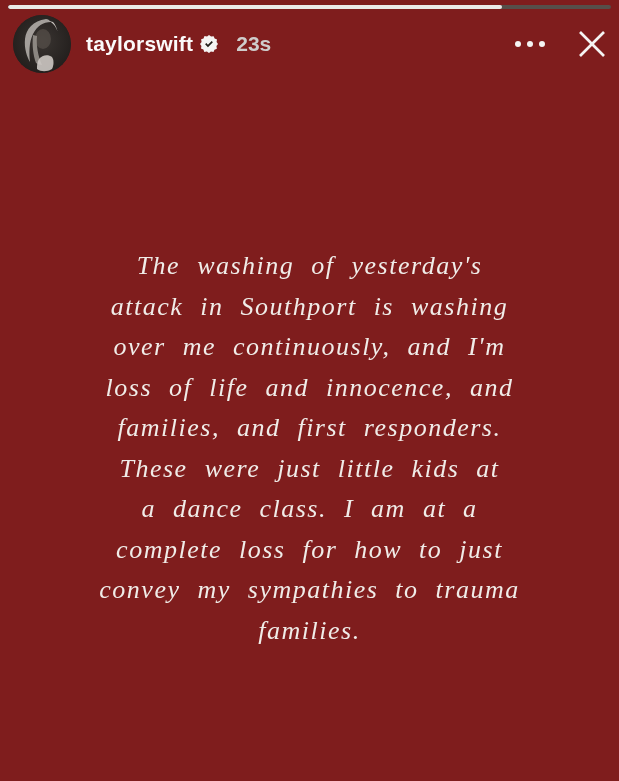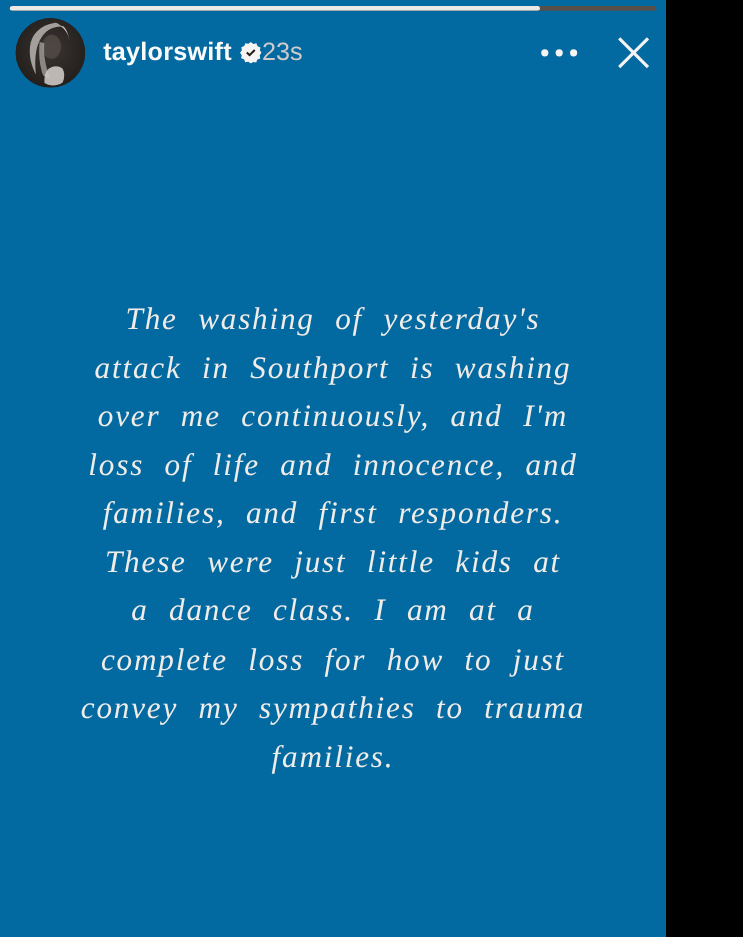--- a/index.html
+++ b/index.html
@@ -1,23 +1,23 @@
 <!DOCTYPE html>
 <html><head>
 <meta charset="utf-8">
 <style>
   * { margin: 0; padding: 0; box-sizing: border-box; }
   html, body { width: 619px; height: 781px; background: #000; }
   body { font-family: "Liberation Sans", sans-serif; }
 
   .story-viewport {
     position: relative;
-    width: 555px;
+    width: 619px;
     height: 781px;
-    background: #0369a1;
+    background: #7f1d1d;
     overflow: hidden;
   }
 
   
   .progress-track {
     position: absolute;
     top: 5px; left: 8px; right: 8px;
     height: 4px;
     background: #564f4a;
     border-radius: 2px;
@@ -52,24 +52,24 @@
     font-size: 21px;
     font-weight: 700;
     letter-spacing: 0.2px;
   }
   .verified {
     width: 18px; height: 18px;
     margin-left: 7px;
     flex: 0 0 auto;
   }
   .timestamp {
-    margin-left: 0;
+    margin-left: 18px;
     color: #cfcccb;
     font-size: 21px;
-    font-weight: 400;
+    font-weight: 700;
   }
   .header-spacer { flex: 1; }
 
   .more-button {
     display: flex;
     align-items: center;
     gap: 6px;
     padding: 10px 6px;
     margin-right: 22px;
     cursor: pointer;

